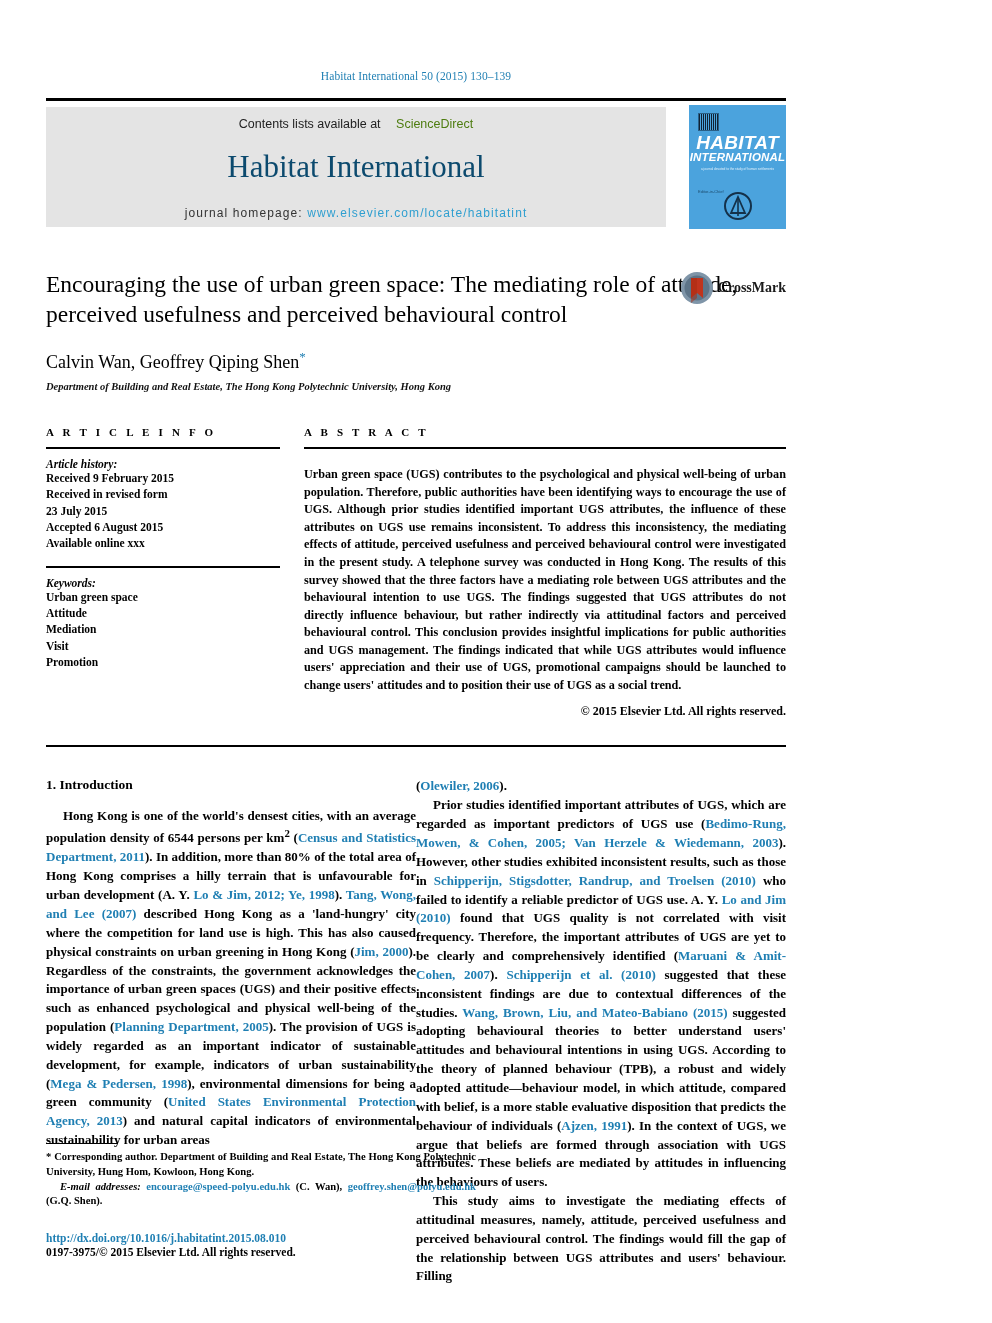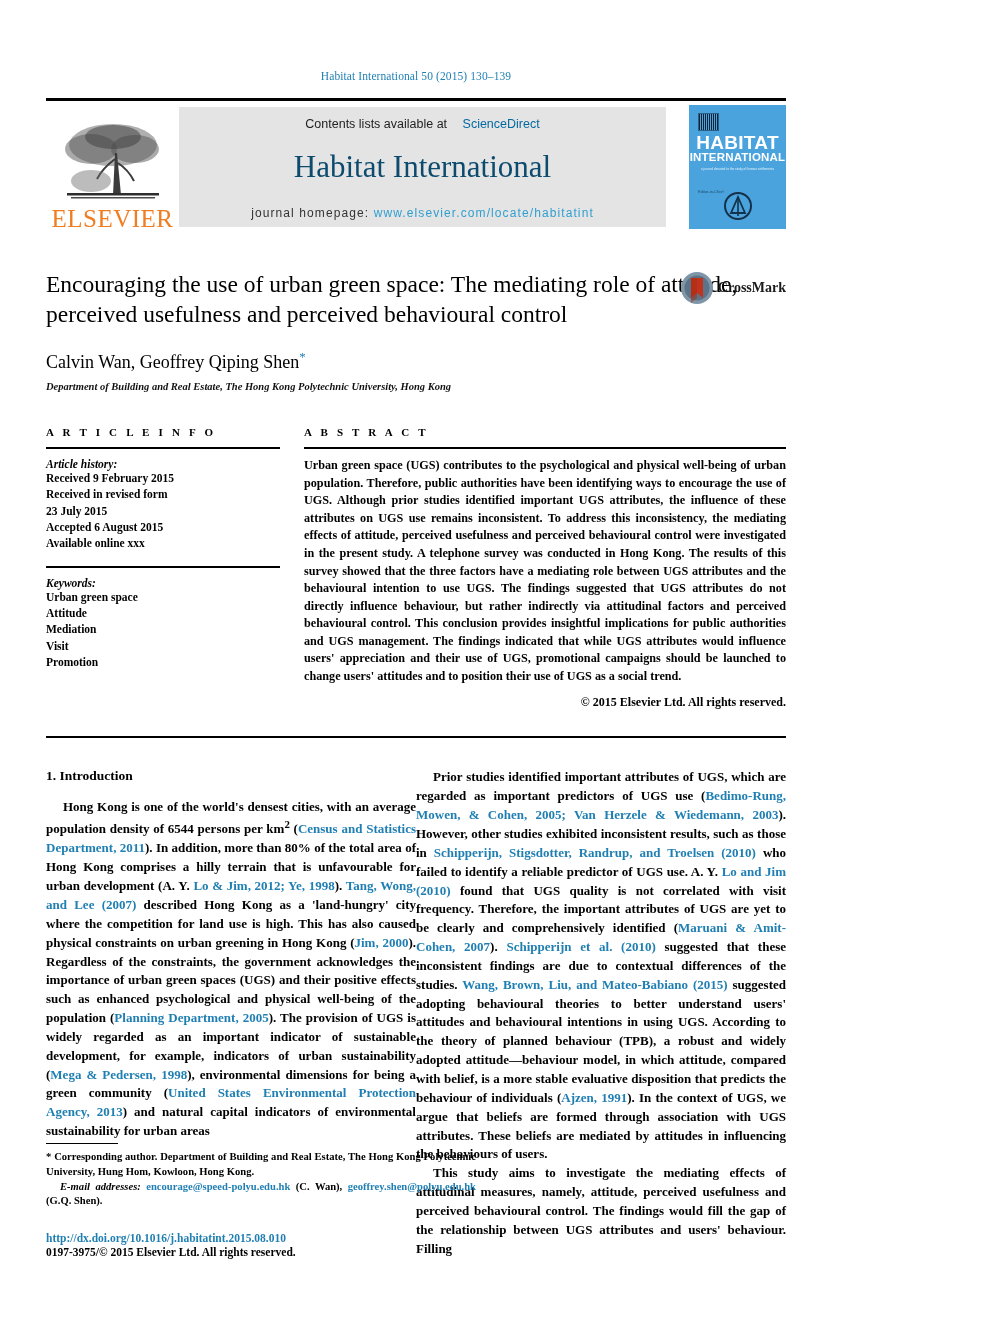--- a/index.html
+++ b/index.html
@@ -70,21 +70,21 @@
     justify-content: space-between;
     padding: 10px 0 7px 0;
     box-sizing: border-box;
   }
   .contents-line {
     font-family: "Liberation Sans", sans-serif;
     font-size: 12.5px;
     color: #222;
   }
   .contents-line .sd {
-    color: #0369a1;
+    color: #4d7c0f;
     margin-left: 12px;
   }
   .journal-name {
     font-family: "Liberation Serif", serif;
     font-size: 31px;
     color: #0c4a6e;
     line-height: 1;
     margin-bottom: 4px;
   }
   .homepage-line {
@@ -120,20 +120,21 @@
     border: 1px solid #2a5f86;
   }
   .cover-title {
     position: absolute;
     top: 28px; left: 0; right: 0;
     text-align: center;
     color: #fff;
     font-family: "Liberation Sans", sans-serif;
     font-weight: bold;
     line-height: 1.02;
+    font-style: italic;
   }
   .cover-title .l1 { font-size: 19px; letter-spacing: 0.3px; display:block;}
   .cover-title .l2 { font-size: 11.5px; letter-spacing: 0.2px; display:block;}
   .cover-sub {
     position:absolute; top: 62px; left:0; right:0;
     text-align:center; font-size:3.2px; color:#dff0fb;
     font-family:"Liberation Sans", sans-serif;
   }
   .cover-side {
     position:absolute; top: 84px; left: 9px;
@@ -225,21 +226,21 @@
     font-size: 11.5px;
     margin-top: 9px;
   }
   .info-line {
     font-family: "Liberation Serif", serif;
     font-weight: bold;
     font-size: 11.5px;
     line-height: 1.42;
   }
   .abstract-body {
-    margin-top: 8px;
+    margin-top: 17px;
     font-family: "Liberation Serif", serif;
     font-weight: bold;
     font-size: 12.2px;
     line-height: 1.44;
     text-align: justify;
     color: #000;
   }
   .copyright {
     margin-top: 10px;
     text-align: right;
@@ -321,37 +322,20 @@
 </style>
 </head>
 <body>
 
 <div class="page">
 
   <div class="running-head">Habitat International 50 (2015) 130–139</div>
 
   <div class="masthead">
 
-    <div class="elsevier-logo">
-      <svg class="tree-svg" width="104" height="86" viewBox="0 0 104 86">
-        <g fill="#3b3b3b">
-          <ellipse cx="52" cy="26" rx="44" ry="21" fill="#6e6e6e" opacity="0.55"></ellipse>
-          <ellipse cx="30" cy="30" rx="26" ry="15" fill="#555" opacity="0.5"></ellipse>
-          <ellipse cx="74" cy="30" rx="24" ry="14" fill="#555" opacity="0.5"></ellipse>
-          <ellipse cx="52" cy="18" rx="28" ry="12" fill="#444" opacity="0.55"></ellipse>
-          <path d="M56 34 L60 76 L52 76 L54 34 Z" fill="#3b3b3b"></path>
-          <path d="M54 40 C46 46 40 52 36 60" stroke="#3b3b3b" stroke-width="2" fill="none"></path>
-          <path d="M57 44 C66 50 70 56 73 62" stroke="#3b3b3b" stroke-width="2" fill="none"></path>
-          <ellipse cx="30" cy="62" rx="20" ry="11" fill="#6b6b6b" opacity="0.45"></ellipse>
-          <rect x="6" y="74" width="92" height="2.5" fill="#2e2e2e"></rect>
-          <rect x="10" y="78" width="84" height="1.5" fill="#4a4a4a"></rect>
-        </g>
-      </svg>
-      <div class="elsevier-word">ELSEVIER</div>
-    </div>
 
     <div class="banner">
       <div class="contents-line">
         <span>Contents lists available at </span><span class="sd">ScienceDirect</span>
       </div>
       <div class="journal-name">Habitat International</div>
       <div class="homepage-line">
         <span>journal homepage: </span><span class="url">www.elsevier.com/locate/habitatint</span>
       </div>
     </div>
@@ -422,20 +406,21 @@
   </div>
 
   <div class="body-rule"></div>
 
   <div class="body-cols">
     <div class="bcol">
       <div class="sec-title">1. Introduction</div>
       <p class="ptext"><span>Hong Kong is one of the world's densest cities, with an average population density of 6544 persons per km</span><sup>2</sup><span> (</span><span class="ref">Census and Statistics Department, 2011</span><span>). In addition, more than 80% of the total area of Hong Kong comprises a hilly terrain that is unfavourable for urban development (A. Y. </span><span class="ref">Lo &amp; Jim, 2012; Ye, 1998</span><span>). </span><span class="ref">Tang, Wong, and Lee (2007)</span><span> described Hong Kong as a 'land-hungry' city where the competition for land use is high. This has also caused physical constraints on urban greening in Hong Kong (</span><span class="ref">Jim, 2000</span><span>). Regardless of the constraints, the government acknowledges the importance of urban green spaces (UGS) and their positive effects such as enhanced psychological and physical well-being of the population (</span><span class="ref">Planning Department, 2005</span><span>). The provision of UGS is widely regarded as an important indicator of sustainable development, for example, indicators of urban sustainability (</span><span class="ref">Mega &amp; Pedersen, 1998</span><span>), environmental dimensions for being a green community (</span><span class="ref">United States Environmental Protection Agency, 2013</span><span>) and natural capital indicators of environmental sustainability for urban areas</span></p>
     </div>
     <div class="bcol">
+      <p class="ptext noindent"><span>(</span><span class="ref">Olewiler, 2006</span><span>).</span></p>
       <p class="ptext"><span>Prior studies identified important attributes of UGS, which are regarded as important predictors of UGS use (</span><span class="ref">Bedimo-Rung, Mowen, &amp; Cohen, 2005; Van Herzele &amp; Wiedemann, 2003</span><span>). However, other studies exhibited inconsistent results, such as those in </span><span class="ref">Schipperijn, Stigsdotter, Randrup, and Troelsen (2010)</span><span> who failed to identify a reliable predictor of UGS use. A. Y. </span><span class="ref">Lo and Jim (2010)</span><span> found that UGS quality is not correlated with visit frequency. Therefore, the important attributes of UGS are yet to be clearly and comprehensively identified (</span><span class="ref">Maruani &amp; Amit-Cohen, 2007</span><span>). </span><span class="ref">Schipperijn et al. (2010)</span><span> suggested that these inconsistent findings are due to contextual differences of the studies. </span><span class="ref">Wang, Brown, Liu, and Mateo-Babiano (2015)</span><span> suggested adopting behavioural theories to better understand users' attitudes and behavioural intentions in using UGS. According to the theory of planned behaviour (TPB), a robust and widely adopted attitude—behaviour model, in which attitude, compared with belief, is a more stable evaluative disposition that predicts the behaviour of individuals (</span><span class="ref">Ajzen, 1991</span><span>). In the context of UGS, we argue that beliefs are formed through association with UGS attributes. These beliefs are mediated by attitudes in influencing the behaviours of users.</span></p>
       <p class="ptext"><span>This study aims to investigate the mediating effects of attitudinal measures, namely, attitude, perceived usefulness and perceived behavioural control. The findings would fill the gap of the relationship between UGS attributes and users' behaviour. Filling</span></p>
     </div>
   </div>
 
   <div class="footnote-area">
     <div class="fn-rule"></div>
     <div class="fn-text">
       <span>*</span><span> Corresponding author. Department of Building and Real Estate, The Hong Kong Polytechnic University, Hung Hom, Kowloon, Hong Kong.</span>
     </div>

